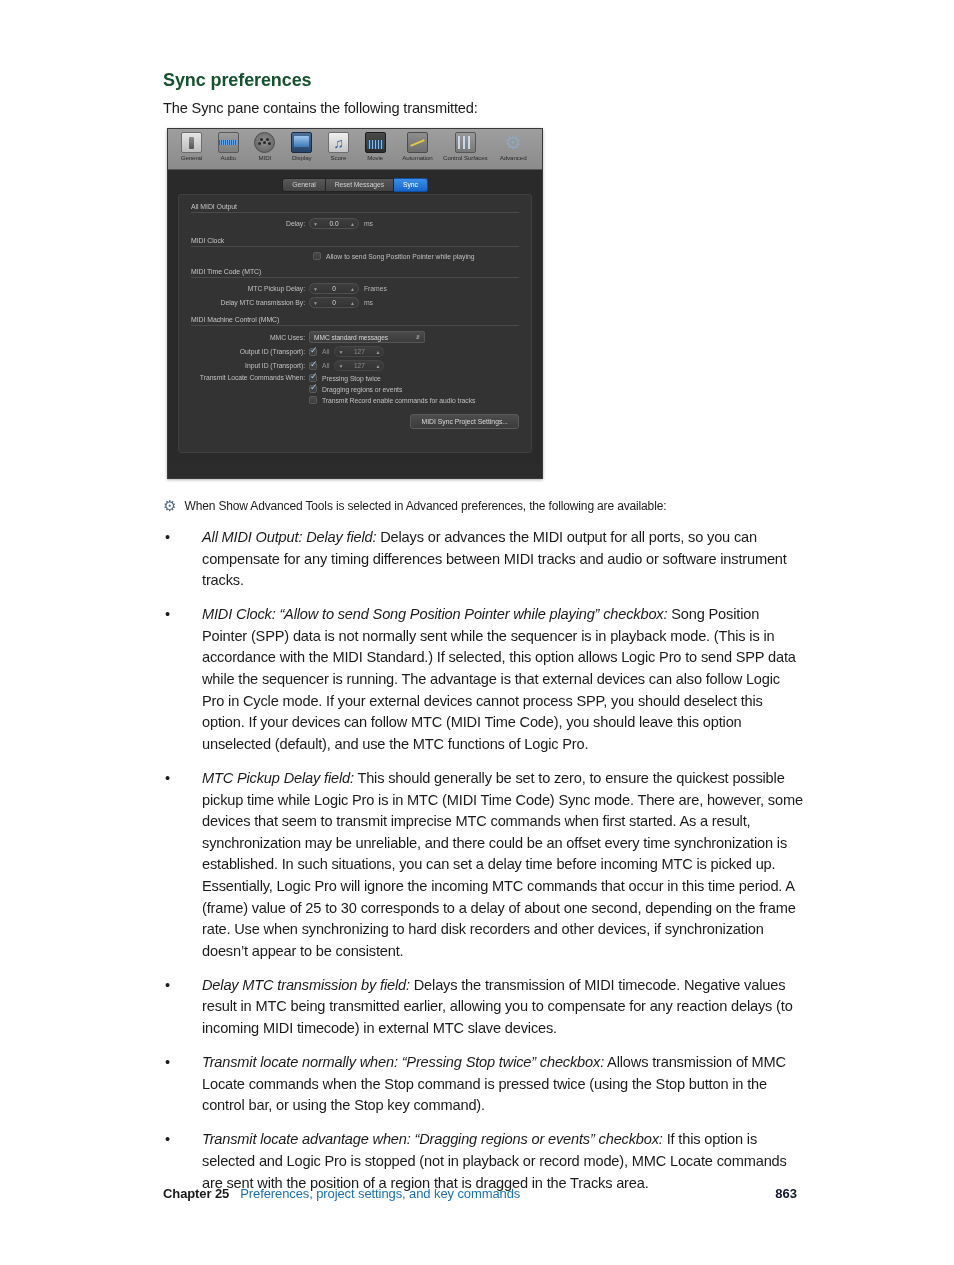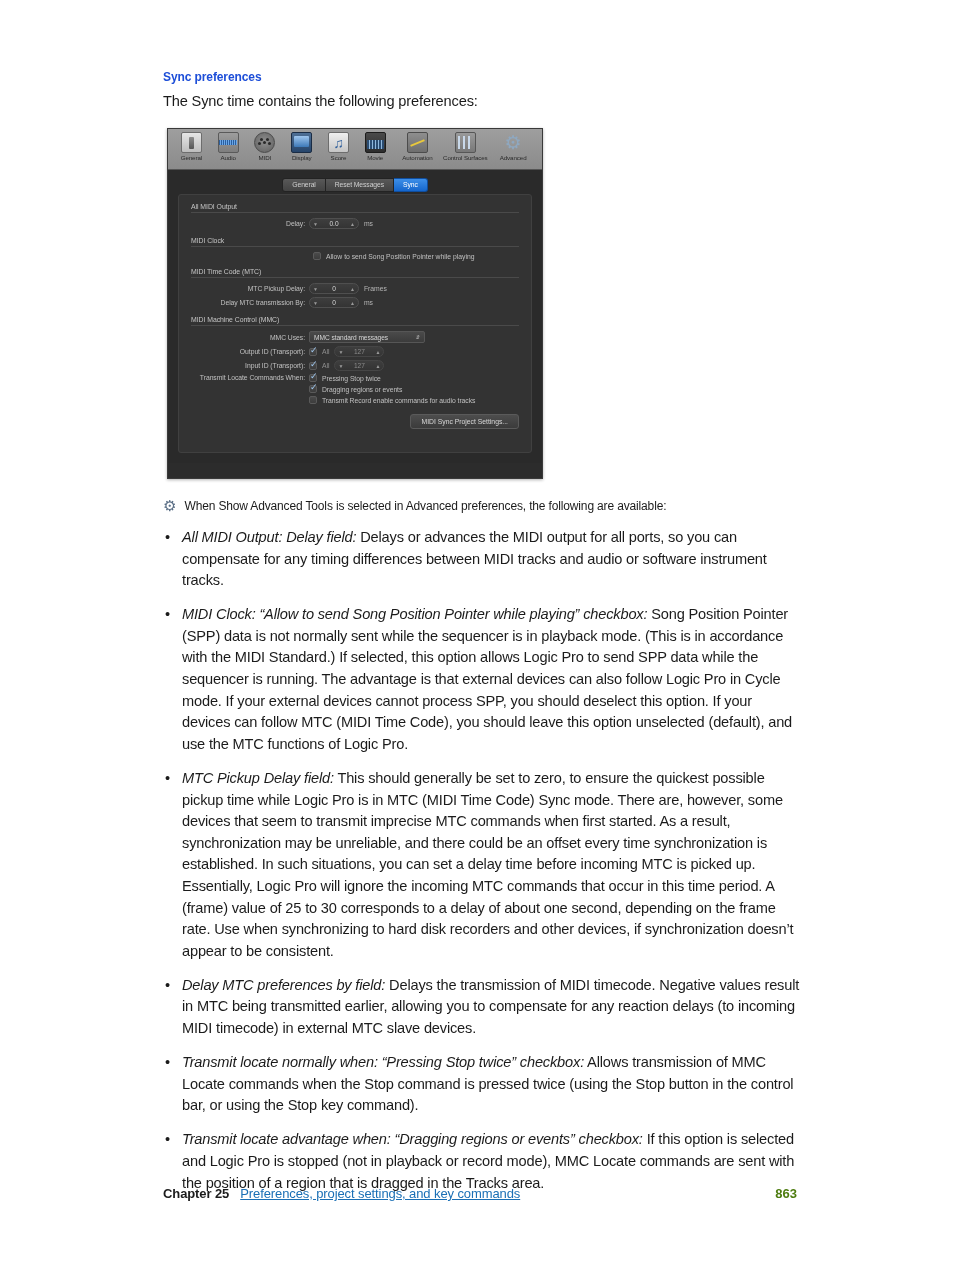--- a/index.html
+++ b/index.html
@@ -17,22 +17,22 @@
     overflow: hidden;
   }
 
   
   .doc-body {
     position: absolute;
     left: 163px; top: 70px;
     width: 635px;
   }
   .h-section {
-    color: #1d4ed8;
-    font-size: 12px;
+    color: #14532d;
+    font-size: 18px;
     font-weight: bold;
     letter-spacing: -0.1px;
     margin: 0 0 9px 0;
   }
   .intro {
     font-size: 14.6px;
     color: #1b1b1b;
     margin: 0 0 14px 0;
     letter-spacing: -0.15px;
   }
@@ -269,42 +269,42 @@
   .bullets { position: absolute; left: 163px; top: 527px; width: 640px; }
   .bullet {
     display: flex;
     margin-bottom: 12.5px;
     font-size: 14.6px;
     color: #1b1b1b;
     line-height: 21.6px;
     letter-spacing: -0.17px;
   }
   .bullet .mark { width: 19px; flex: 0 0 19px; text-align: left; padding-left: 2px; }
-  .bullet .txt { flex: 1; }
+  .bullet .txt { flex: 1; margin-left: 20px; }
   .bullet i { font-style: italic; }
 
   
   .footer {
     position: absolute;
     left: 163px; right: 157px; bottom: 64px;
     display: flex; align-items: baseline;
     font-size: 13px;
   }
   .f-chapter { font-weight: bold; color:#1b1b1b; letter-spacing:-0.1px; }
-  .f-title { color:#1a6fb5; margin-left: 11px; letter-spacing:-0.1px;text-decoration:underline; }
-  .f-page { margin-left: auto; font-weight: bold; color:#4d7c0f; }
+  .f-title { color:#1a6fb5; margin-left: 11px; letter-spacing:-0.1px; }
+  .f-page { margin-left: auto; font-weight: bold; color:#0f172a; }
 </style>
 </head>
 <body>
 
 <div class="page">
 
   <div class="doc-body">
     <h2 class="h-section">Sync preferences</h2>
-    <p class="intro">The Sync time contains the following preferences:</p>
+    <p class="intro">The Sync pane contains the following transmitted:</p>
   </div>
 
   <div class="figure">
 
 
     <div class="toolbar">
       <div class="tb-item">
         <span class="tb-glyph ic-general"></span>
         <span class="tb-label">General</span>
       </div>
@@ -457,21 +457,21 @@
     <div class="bullet">
       <span class="mark">•</span>
       <span class="txt"><i>MIDI Clock: “Allow to send Song Position Pointer while playing” checkbox:</i><span> Song Position Pointer (SPP) data is not normally sent while the sequencer is in playback mode. (This is in accordance with the MIDI Standard.) If selected, this option allows Logic Pro to send SPP data while the sequencer is running. The advantage is that external devices can also follow Logic Pro in Cycle mode. If your external devices cannot process SPP, you should deselect this option. If your devices can follow MTC (MIDI Time Code), you should leave this option unselected (default), and use the MTC functions of Logic Pro.</span></span>
     </div>
     <div class="bullet">
       <span class="mark">•</span>
       <span class="txt"><i>MTC Pickup Delay field:</i><span> This should generally be set to zero, to ensure the quickest possible pickup time while Logic Pro is in MTC (MIDI Time Code) Sync mode. There are, however, some devices that seem to transmit imprecise MTC commands when first started. As a result, synchronization may be unreliable, and there could be an offset every time synchronization is established. In such situations, you can set a delay time before incoming MTC is picked up. Essentially, Logic Pro will ignore the incoming MTC commands that occur in this time period. A (frame) value of 25 to 30 corresponds to a delay of about one second, depending on the frame rate. Use when synchronizing to hard disk recorders and other devices, if synchronization doesn’t appear to be consistent.</span></span>
     </div>
     <div class="bullet">
       <span class="mark">•</span>
-      <span class="txt"><i>Delay MTC preferences by field:</i><span> Delays the transmission of MIDI timecode. Negative values result in MTC being transmitted earlier, allowing you to compensate for any reaction delays (to incoming MIDI timecode) in external MTC slave devices.</span></span>
+      <span class="txt"><i>Delay MTC transmission by field:</i><span> Delays the transmission of MIDI timecode. Negative values result in MTC being transmitted earlier, allowing you to compensate for any reaction delays (to incoming MIDI timecode) in external MTC slave devices.</span></span>
     </div>
     <div class="bullet">
       <span class="mark">•</span>
       <span class="txt"><i>Transmit locate normally when: “Pressing Stop twice” checkbox:</i><span> Allows transmission of MMC Locate commands when the Stop command is pressed twice (using the Stop button in the control bar, or using the Stop key command).</span></span>
     </div>
     <div class="bullet">
       <span class="mark">•</span>
       <span class="txt"><i>Transmit locate advantage when: “Dragging regions or events” checkbox:</i><span> If this option is selected and Logic Pro is stopped (not in playback or record mode), MMC Locate commands are sent with the position of a region that is dragged in the Tracks area.</span></span>
     </div>
   </div>

